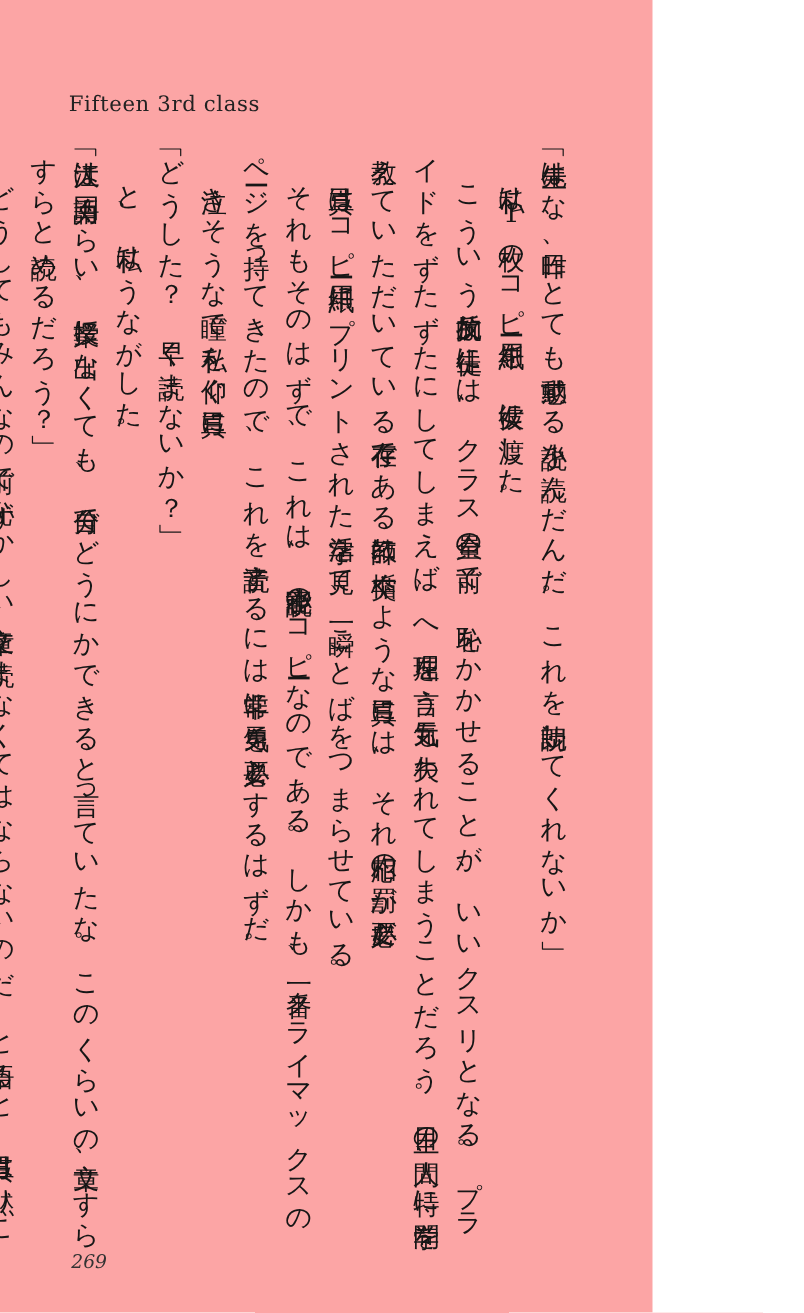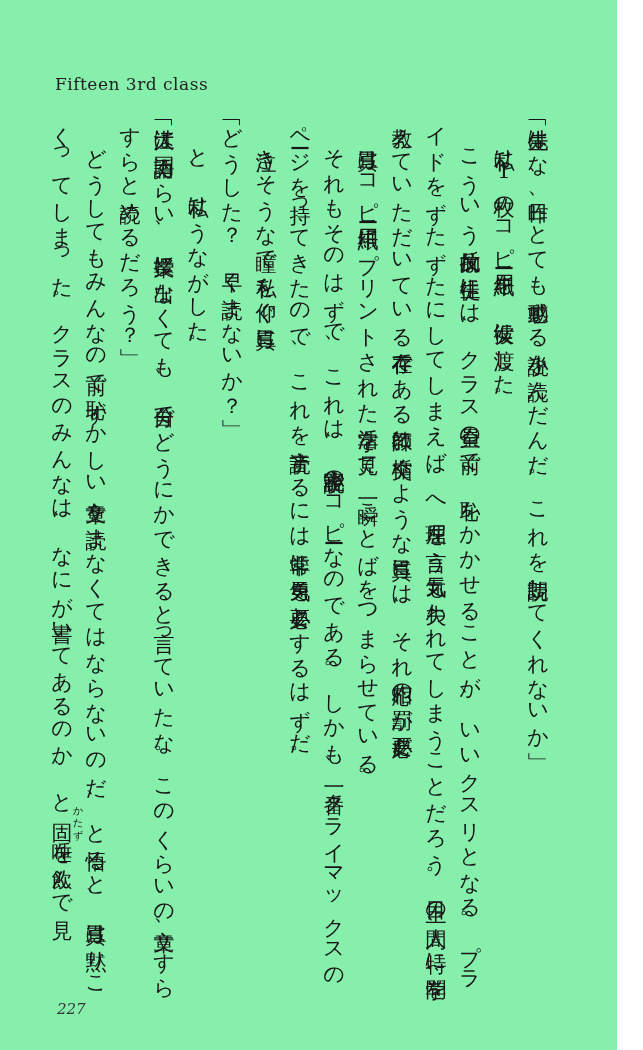--- a/index.html
+++ b/index.html
@@ -1,20 +1,20 @@
 <!DOCTYPE html>
 <html><head>
 <meta charset="utf-8">
 <style>
   html, body { margin: 0; padding: 0; background: #ffffff; }
   .page {
     position: relative;
-    width: 617px;
+    width: 522px;
     height: 1050px;
-    background: #86efac;
+    background: #fca5a5;
     font-family: "DejaVu Serif", serif;
     color: #1c1c1c;
     overflow: hidden;
   }
   .running-header {
     position: absolute;
     top: 74px;
     left: 55px;
     font-size: 17px;
     letter-spacing: 0.5px;
@@ -63,14 +63,14 @@
       <p class="para indent">こういう反抗的な生徒には、クラス全員の前で、恥をかかせることが、いいクスリとなる。プライドをずたずたにしてしまえば、へ理屈を言う元気も失われてしまうことだろう。目上の人間、特に学問を教えていただいている存在である教師に楯突くような真弓には、それ相応の罰が必要だ。</p>
       <p class="para indent">真弓はコピー用紙にプリントされた活字を見て、一瞬ことばをつまらせている。</p>
       <p class="para indent">それもそのはずで、これは、官能小説のコピーなのである。しかも、一番クライマックスのページを持ってきたので、これを音読するには非常に勇気を必要とするはずだ。</p>
       <p class="para indent">泣きそうな瞳で私を仰ぐ真弓に、</p>
       <p class="para">「どうした？　早く読まないか？」</p>
       <p class="para indent">と、私はうながした。</p>
       <p class="para">「大江は国語力くらい、授業に出なくても、自分でどうにかできると言っていたな。このくらいの文章、すらすらと読めるだろう？」</p>
       <p class="para indent">どうしてもみんなの前で恥ずかしい文章を読まなくてはならないのだ、と悟ると、真弓は黙りこくってしまった。クラスのみんなは、なにが書いてあるのか、と<ruby>固唾<rt>かたず</rt></ruby>を飲んで見</p>
     </div>
 
-  <div class="page-number">227</div>
+  <div class="page-number">269</div>
 </div>
 
 </body></html>

